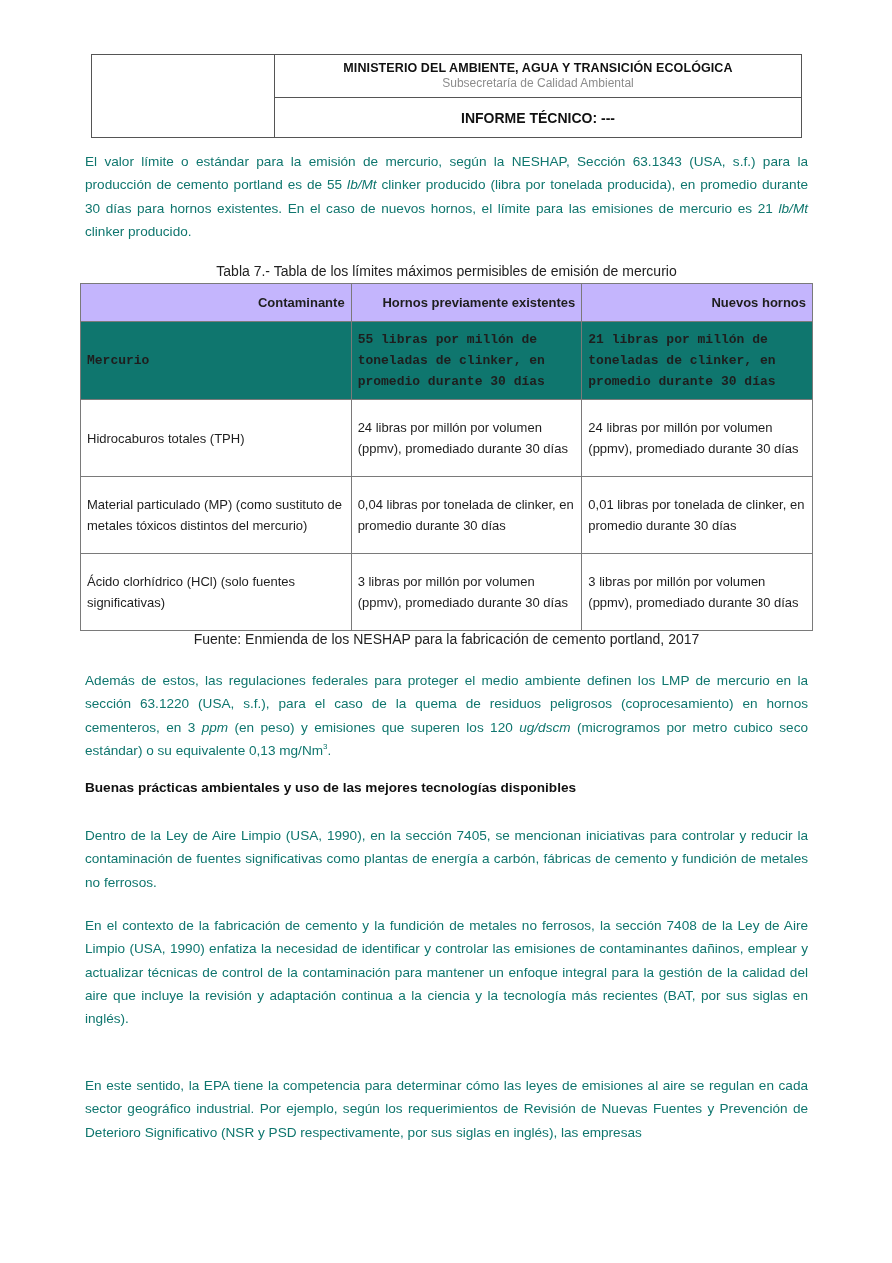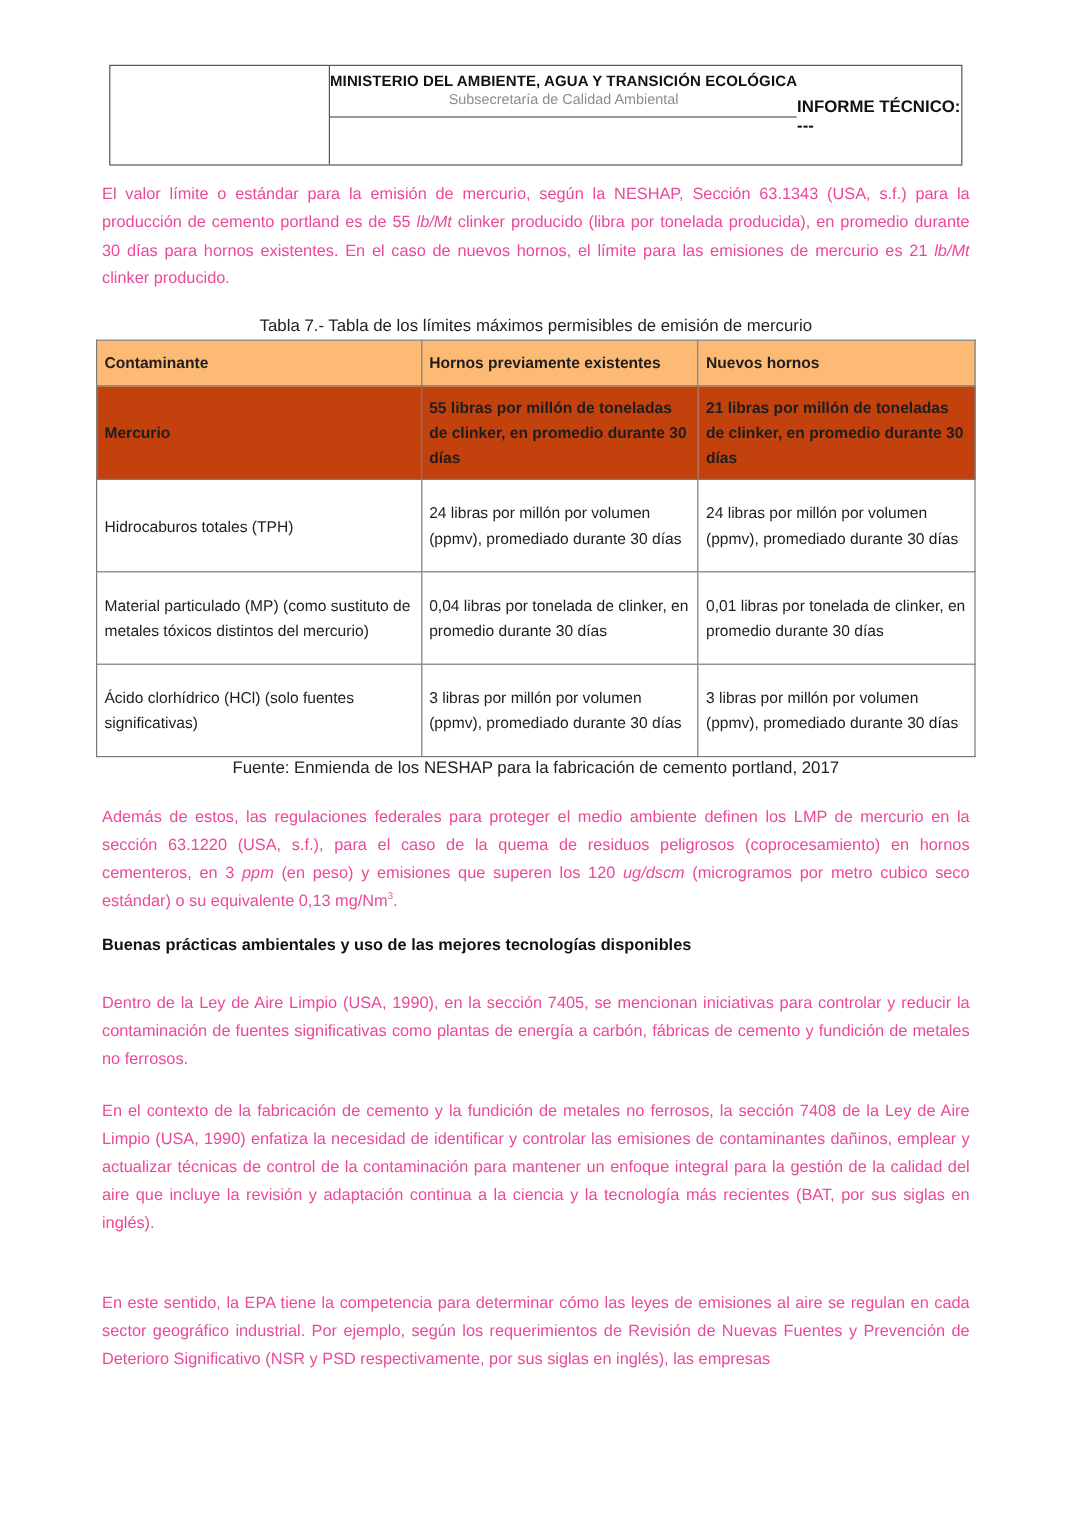--- a/index.html
+++ b/index.html
@@ -4,42 +4,42 @@
 <style>
   html, body { margin: 0; padding: 0; background: #ffffff; }
   body { width: 892px; height: 1263px; position: relative; overflow: hidden;
          font-family: "Liberation Sans", sans-serif; color: #1a1a1a; }
   .page { position: absolute; left: 0; top: 0; width: 892px; height: 1263px; }
 
   
   .letterhead { position: absolute; left: 91px; top: 54px; width: 711px; height: 84px;
                 border: 1px solid #555; box-sizing: border-box; display: flex; }
   .lh-logo { width: 183px; border-right: 1px solid #555; box-sizing: border-box; }
-  .lh-right { flex: 1; display: flex; flex-direction: row; }
+  .lh-right { flex: 1; display: flex; flex-direction: column; }
   .lh-top { height: 43px; border-bottom: 1px solid #555; box-sizing: border-box;
             text-align: center; padding-top: 5px; }
   .lh-ministry { font-size: 12.5px; font-weight: bold; color: #111; line-height: 16px; letter-spacing: 0.1px; }
   .lh-sub { font-size: 12px; color: #8c8c8c; line-height: 15px; }
   .lh-bottom { flex: 1; display: flex; align-items: center; justify-content: center;
                font-size: 14px; font-weight: bold; color: #111; }
 
   p.body { position: absolute; left: 85px; width: 723px; margin: 0; font-size: 13.6px;
-           line-height: 23.3px; text-align: justify; color: #ec4899; }
+           line-height: 23.3px; text-align: justify; color: #0f766e; }
   p.body i { font-style: italic; }
   sup { font-size: 8px; vertical-align: super; line-height: 0; }
 
   .caption { position: absolute; left: 80px; width: 733px; text-align: center;
              font-size: 14px; color: #222; margin: 0; }
 
   table.limits { position: absolute; left: 80px; top: 283px; width: 733px;
                  border-collapse: collapse; font-size: 13px; color: #1e1e1e; }
   table.limits th, table.limits td { border: 1px solid #7a7a7a; padding: 0 6px;
                  vertical-align: middle; line-height: 21px; text-align: left; }
-  table.limits th { background: #fdba74; font-weight: bold; text-align: left; height: 37px; }
-  table.limits tr.hl td { background: #c2410c; font-weight: bold; height: 77px; }
+  table.limits th { background: #c4b5fd; font-weight: bold; text-align: right; height: 37px; }
+  table.limits tr.hl td { background: #0f766e; font-weight: bold; height: 77px; font-family: Liberation Mono, monospace; }
   table.limits tr.r2 td { height: 76px; }
   table.limits tr.r3 td { height: 76px; }
   table.limits tr.r4 td { height: 76px; }
   col.c1 { width: 271px; } col.c2 { width: 231px; } col.c3 { width: 231px; }
 
   .heading { position: absolute; left: 85px; top: 780px; font-size: 13.6px;
              font-weight: bold; color: #111; margin: 0; }
 </style>
 </head>
 <body>

